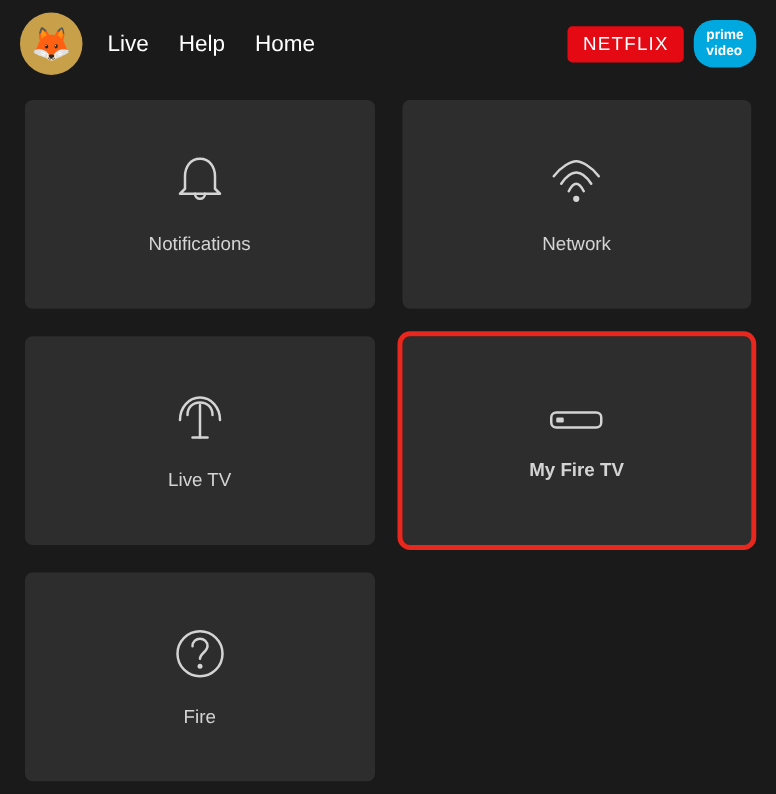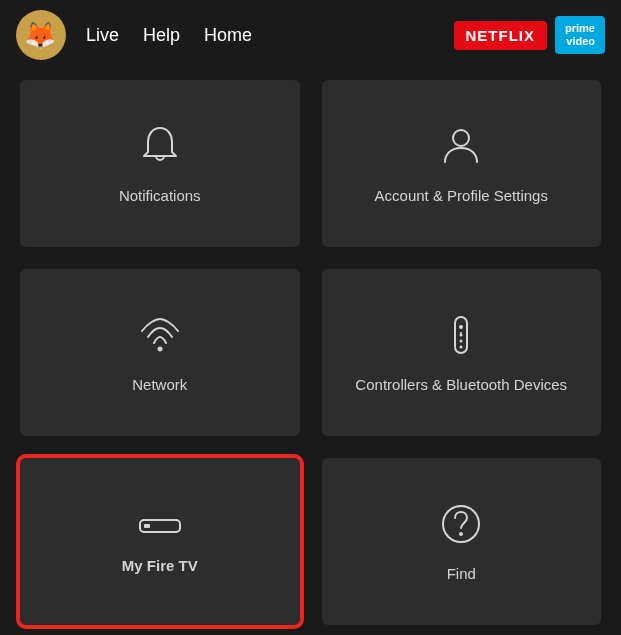--- a/index.html
+++ b/index.html
@@ -50,35 +50,35 @@
     .nav-right {
       display: flex;
       gap: 8px;
       align-items: center;
     }
 
     .netflix-badge {
       background: #e50914;
       color: #ffffff;
       font-size: 15px;
-      font-weight: 700;
+      font-weight: 400;
       padding: 6px 12px;
       border-radius: 4px;
       letter-spacing: 1px;
     }
 
     .prime-badge {
       background: #00a8e0;
       color: #ffffff;
       font-size: 11px;
       font-weight: 700;
       padding: 6px 10px;
-      border-radius: 4px;
+      border-radius: 16px;
       line-height: 1.2;
-      text-align: right;
+      text-align: left;
     }
 
     
     .settings-grid {
       display: grid;
       grid-template-columns: repeat(2, 1fr);
       grid-template-rows: repeat(3, 1fr);
       gap: 22px;
       padding: 10px 20px;
       height: calc(635px - 70px);
@@ -148,73 +148,62 @@
   <div class="grid-item">
     <div class="grid-item-icon">
       <svg width="48" height="48" viewBox="0 0 48 48">
         <path d="M24 6 C16 6 12 13 12 20 L12 30 L8 34 L40 34 L36 30 L36 20 C36 13 32 6 24 6Z"></path>
         <path d="M20 34 C20 36.2 21.8 38 24 38 C26.2 38 28 36.2 28 34"></path>
       </svg>
     </div>
     <span class="grid-item-label">Notifications</span>
   </div>
 
-  <div class="grid-item">
-    <div class="grid-item-icon">
-      <svg width="48" height="48" viewBox="0 0 48 48">
-        <circle cx="24" cy="16" r="8"></circle>
-        <path d="M8 40 C8 32 14 26 24 26 C34 26 40 32 40 40"></path>
-      </svg>
-    </div>
-    <span class="grid-item-label">Account &amp; Profile Settings</span>
-  </div>
 
   <div class="grid-item">
     <div class="grid-item-icon">
       <svg width="48" height="48" viewBox="0 0 48 48">
         <path d="M6 20 C12 12 20 8 24 8 C28 8 36 12 42 20"></path>
         <path d="M12 26 C16 20 20 17 24 17 C28 17 32 20 36 26"></path>
         <path d="M18 32 C20 28 22 26 24 26 C26 26 28 28 30 32"></path>
         <circle cx="24" cy="38" r="2.5" fill="#d4d4d4" stroke="none"></circle>
       </svg>
     </div>
     <span class="grid-item-label">Network</span>
   </div>
 
 
-
-  <div class="grid-item">
-    <div class="grid-item-icon">
-      <svg width="48" height="48" viewBox="0 0 48 48">
-        <rect x="18" y="6" width="12" height="36" rx="6"></rect>
-        <circle cx="24" cy="16" r="2" fill="#d4d4d4" stroke="none"></circle>
-        <line x1="24" y1="22" x2="24" y2="22"></line>
-        <circle cx="24" cy="24" r="1.5" fill="#d4d4d4" stroke="none"></circle>
-        <circle cx="24" cy="30" r="1.5" fill="#d4d4d4" stroke="none"></circle>
-        <circle cx="24" cy="36" r="1.5" fill="#d4d4d4" stroke="none"></circle>
-      </svg>
-    </div>
-    <span class="grid-item-label">Controllers &amp; Bluetooth Devices</span>
-  </div>
+  <div class="grid-item">
+    <div class="grid-item-icon">
+      <svg width="48" height="48" viewBox="0 0 48 48">
+        <line x1="24" y1="14" x2="24" y2="40"></line>
+        <path d="M14 22 C14 16 18 12 24 12 C30 12 34 16 34 22"></path>
+        <path d="M8 26 C8 16 15 8 24 8 C33 8 40 16 40 26"></path>
+        <line x1="18" y1="40" x2="30" y2="40"></line>
+      </svg>
+    </div>
+    <span class="grid-item-label">Live TV</span>
+  </div>
+
 
   <div class="grid-item selected">
     <div class="grid-item-icon">
       <svg width="48" height="28" viewBox="0 0 48 28">
         <rect x="4" y="8" width="40" height="12" rx="4" stroke="#d4d4d4" stroke-width="2"></rect>
         <rect x="8" y="12" width="6" height="4" rx="1" fill="#d4d4d4" stroke="none"></rect>
       </svg>
     </div>
     <span class="grid-item-label">My Fire TV</span>
   </div>
 
 
   <div class="grid-item">
     <div class="grid-item-icon">
       <svg width="48" height="48" viewBox="0 0 48 48">
         <circle cx="24" cy="24" r="18"></circle>
         <path d="M18 18 C18 14 21 12 24 12 C27 12 30 14 30 18 C30 22 24 24 24 28"></path>
         <circle cx="24" cy="34" r="2" fill="#d4d4d4" stroke="none"></circle>
       </svg>
     </div>
-    <span class="grid-item-label">Find</span>
+    <span class="grid-item-label">Fire</span>
   </div>
 
 </div>
 
 </body></html>

